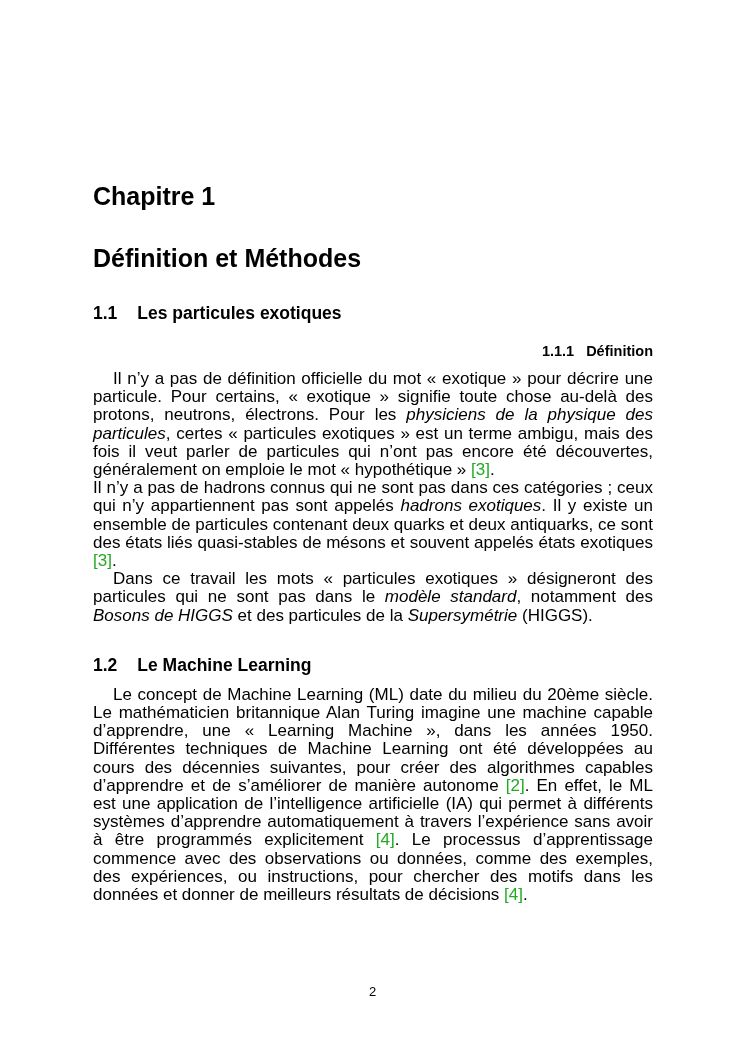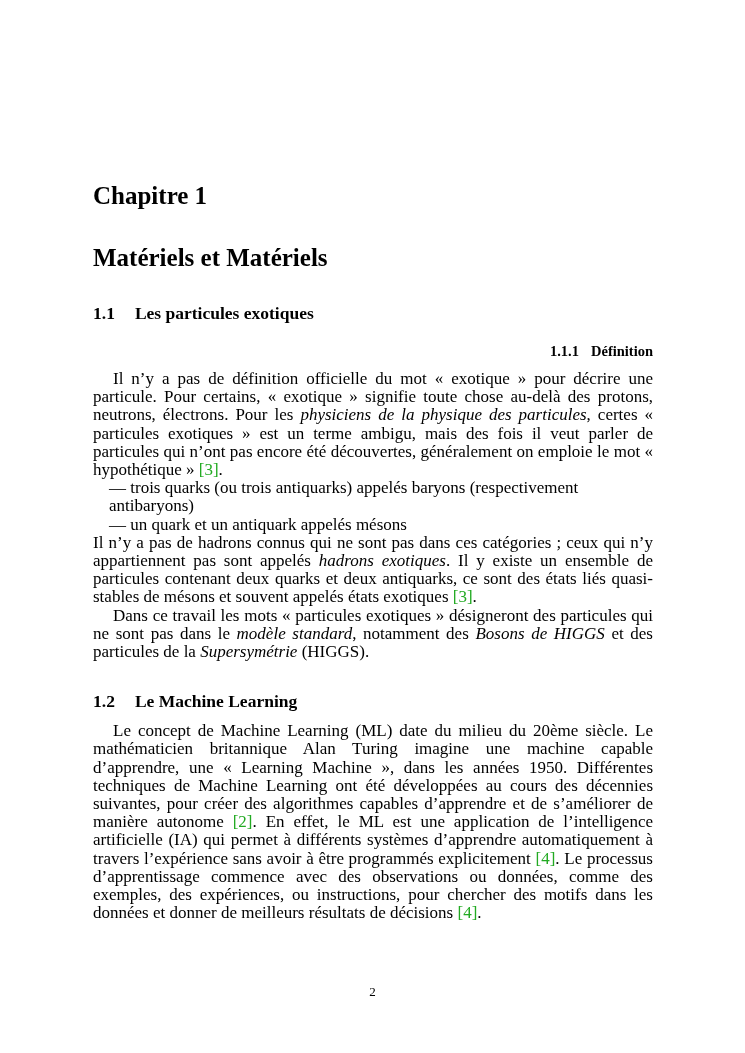--- a/index.html
+++ b/index.html
@@ -5,21 +5,21 @@
   html, body {
     margin: 0;
     padding: 0;
     background: #ffffff;
   }
   .page {
     position: relative;
     width: 745px;
     height: 1053px;
     background: #ffffff;
-    font-family: Liberation Serif, serif;
+    font-family: Liberation Sans, sans-serif;
     color: #000000;
     overflow: hidden;
   }
   .content {
     position: absolute;
     left: 93px;
     top: 0;
     width: 560px;
     padding-top: 182px;
   }
@@ -70,36 +70,32 @@
     font-size: 13px;
   }
 </style>
 </head>
 <body>
 
 <div class="page">
   <div class="content">
 
     <h1 class="chapter-label">Chapitre 1</h1>
-    <h1 class="chapter-title">Matériels et Matériels</h1>
+    <h1 class="chapter-title">Définition et Méthodes</h1>
 
     <h2 class="section">
       <span class="num">1.1</span><span>Les particules exotiques</span>
     </h2>
 
     <h3 class="subsection">
       <span class="num">1.1.1</span><span>Définition</span>
     </h3>
 
     <p class="para indent after-head"><span>Il n’y a pas de définition officielle du mot « exotique » pour décrire une particule. Pour certains, « exotique » signifie toute chose au-delà des protons, neutrons, électrons. Pour les </span><span class="it">physiciens de la physique des particules</span><span>, certes « particules exotiques » est un terme ambigu, mais des fois il veut parler de particules qui n’ont pas encore été découvertes, généralement on emploie le mot « hypothétique » </span><span class="cite">[3]</span><span>.</span></p>
 
-    <div>
-      <p class="para list-item"><span>— trois quarks (ou trois antiquarks) appelés baryons (respectivement antibaryons)</span></p>
-      <p class="para list-item"><span>— un quark et un antiquark appelés mésons</span></p>
-    </div>
 
     <p class="para"><span>Il n’y a pas de hadrons connus qui ne sont pas dans ces catégories ; ceux qui n’y appartiennent pas sont appelés </span><span class="it">hadrons exotiques</span><span>. Il y existe un ensemble de particules contenant deux quarks et deux antiquarks, ce sont des états liés quasi-stables de mésons et souvent appelés états exotiques </span><span class="cite">[3]</span><span>.</span></p>
     <p class="para indent"><span>Dans ce travail les mots « particules exotiques » désigneront des particules qui ne sont pas dans le </span><span class="it">modèle standard</span><span>, notamment des </span><span class="it">Bosons de HIGGS</span><span> et des particules de la </span><span class="it">Supersymétrie</span><span> (HIGGS).</span></p>
 
     <h2 class="section">
       <span class="num">1.2</span><span>Le Machine Learning</span>
     </h2>
 
 
     <p class="para indent after-head"><span>Le concept de Machine Learning (ML) date du milieu du 20ème siècle. Le mathématicien britannique Alan Turing imagine une machine capable d’apprendre, une « Learning Machine », dans les années 1950. Différentes techniques de Machine Learning ont été développées au cours des décennies suivantes, pour créer des algorithmes capables d’apprendre et de s’améliorer de manière autonome </span><span class="cite">[2]</span><span>. En effet, le ML est une application de l’intelligence artificielle (IA) qui permet à différents systèmes d’apprendre automatiquement à travers l’expérience sans avoir à être programmés explicitement </span><span class="cite">[4]</span><span>. Le processus d’apprentissage commence avec des observations ou données, comme des exemples, des expériences, ou instructions, pour chercher des motifs dans les données et donner de meilleurs résultats de décisions </span><span class="cite">[4]</span><span>.</span></p>

